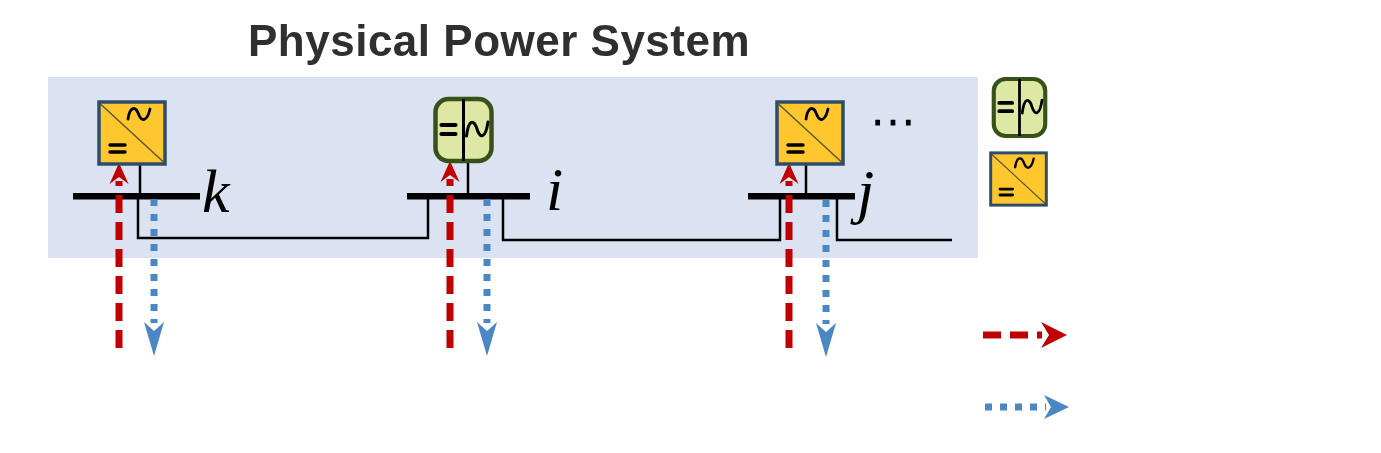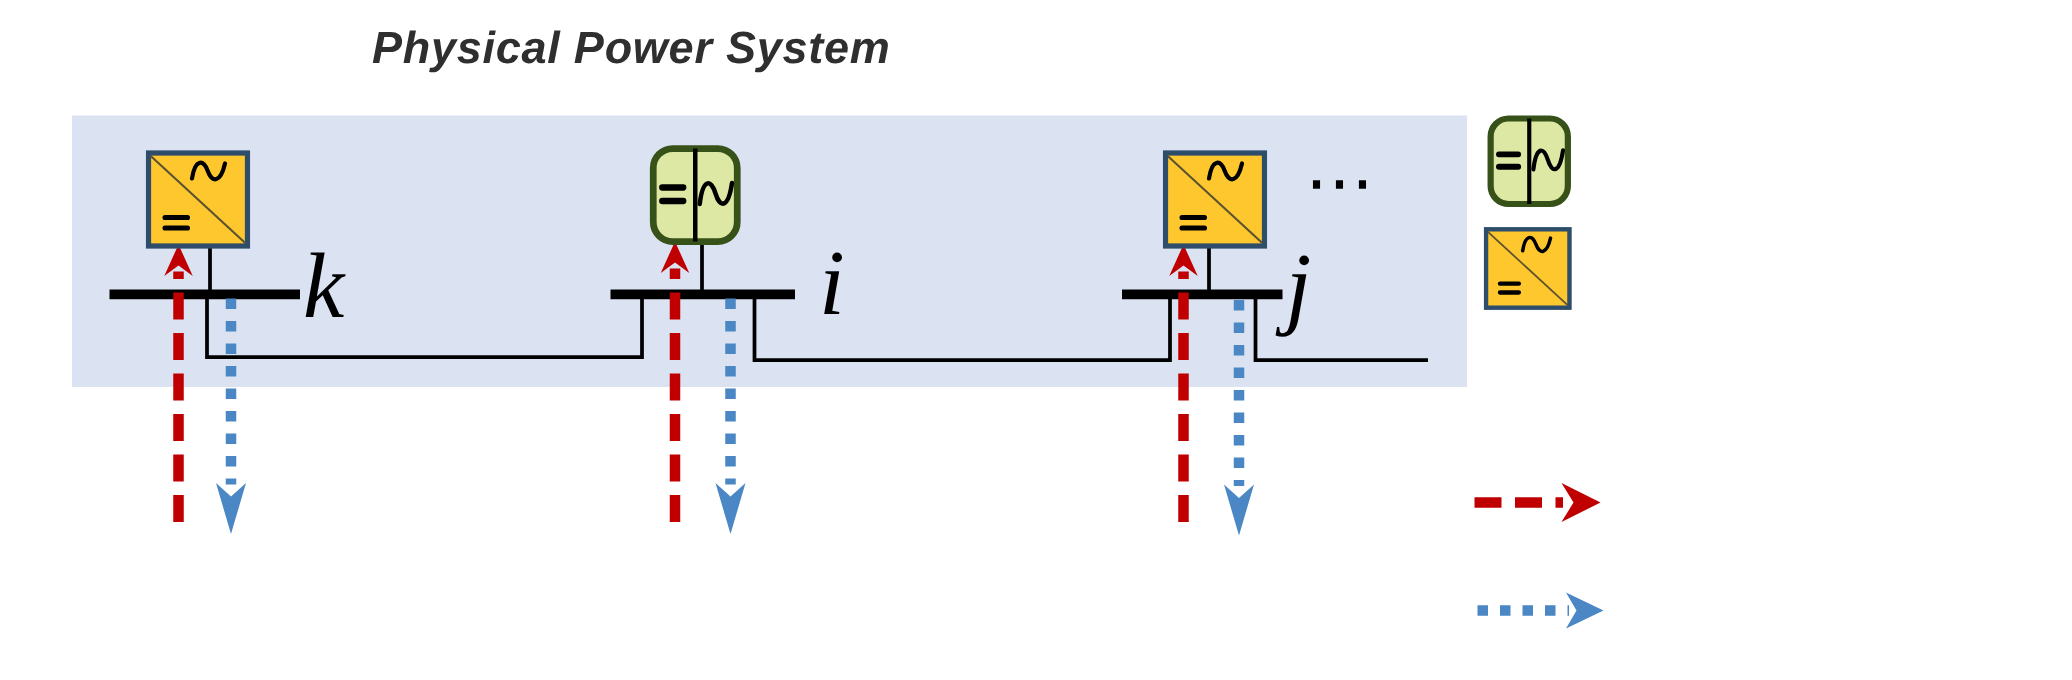--- a/index.html
+++ b/index.html
@@ -6,26 +6,25 @@
   #canvas{
     position:relative;
     width:1381px;height:453px;
     background:#ffffff;
     font-family:"Liberation Sans", sans-serif;
     overflow:hidden;
   }
   .title{
     position:absolute;
     left:248px;top:16px;
-    font-size:30px;
+    font-size:44px;
     font-weight:bold;
     letter-spacing:0.5px;
     color:var(--title-text,#2f2f2f);
     white-space:nowrap;
-    font-style:italic;
   }
   .panel{
     position:absolute;
     left:48px;top:77px;
     width:930px;height:181px;
     background:var(--panel-bg,#dbe3f3);
   }
   .overlay{
     position:absolute;left:0;top:0;width:1381px;height:453px;
   }

